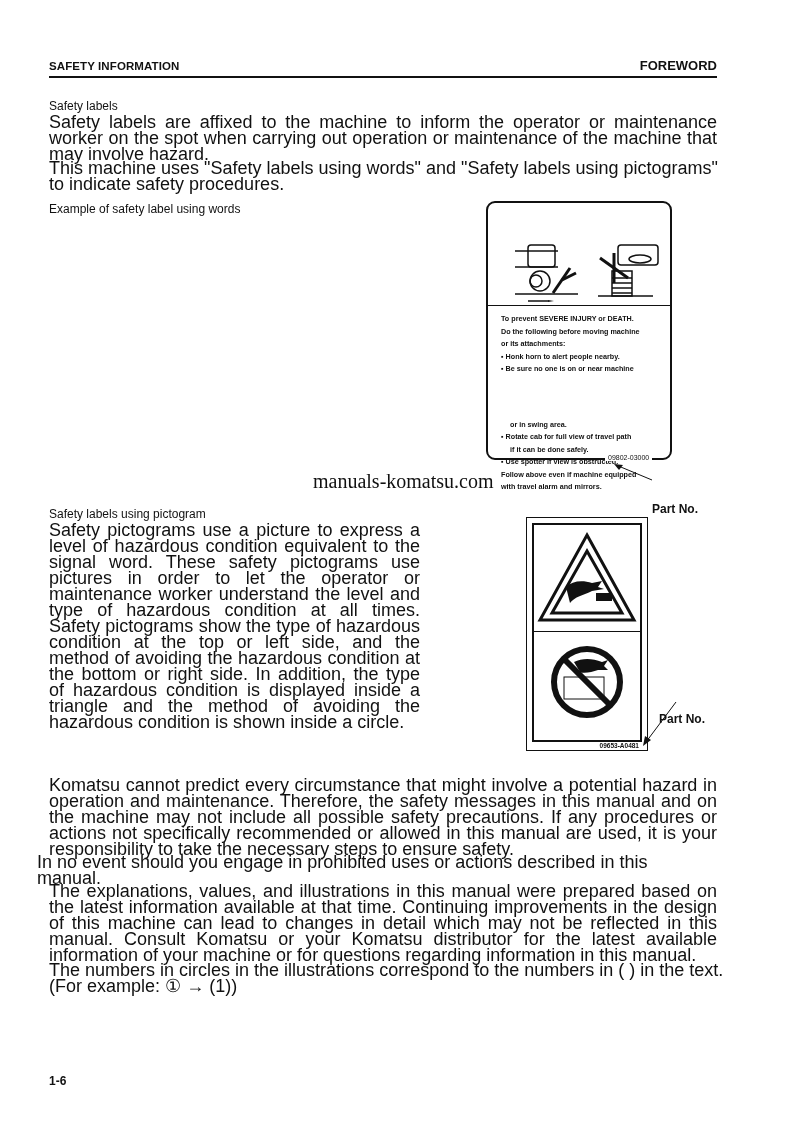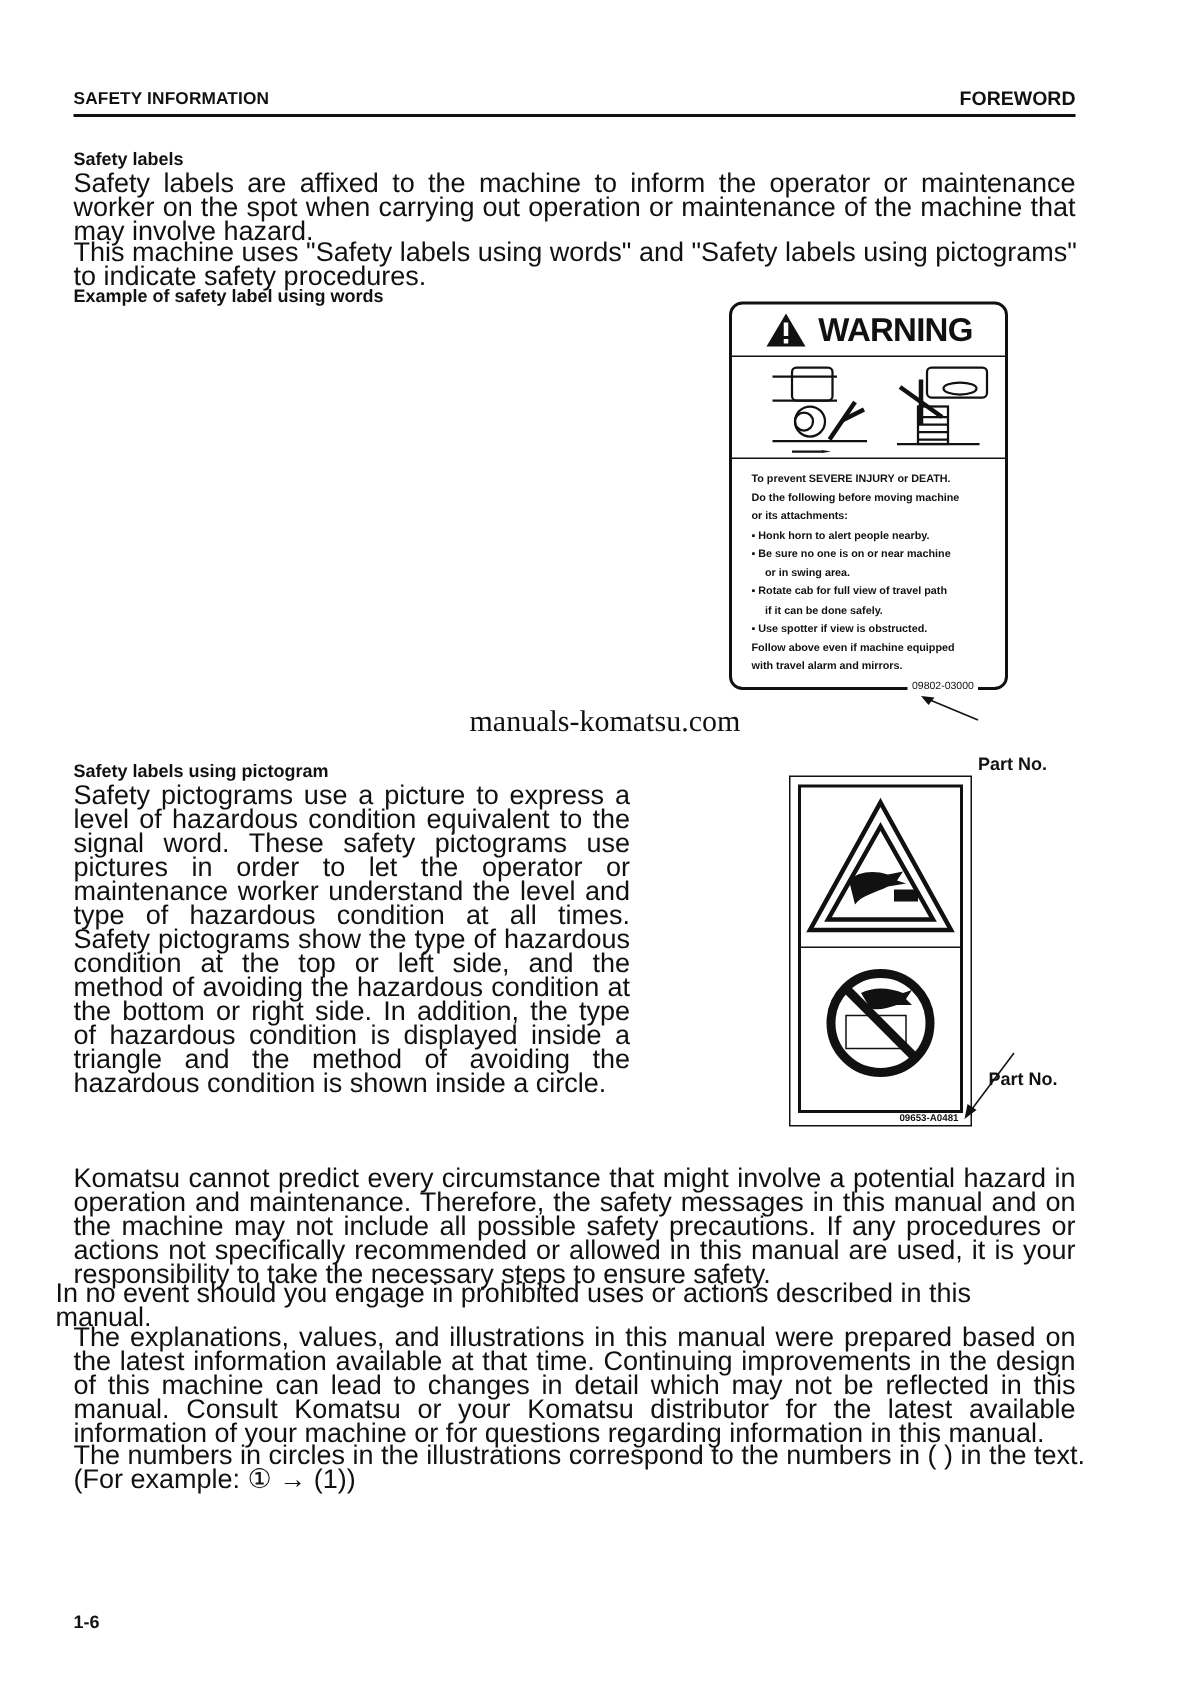--- a/index.html
+++ b/index.html
@@ -2,21 +2,21 @@
 <html><head>
   <meta charset="utf-8">
   <style>
     html, body { margin:0; padding:0; background:#fff; }
     body { width:793px; height:1123px; position:relative; overflow:hidden;
       font-family:"Liberation Sans", sans-serif; color:#111; }
     .abs { position:absolute; }
     .hdr-left { left:49px; top:60px; font-size:11.5px; font-weight:bold; letter-spacing:0.1px; }
     .hdr-right { right:76px; top:58px; font-size:13px; font-weight:bold; }
     .hdr-rule { left:49px; top:76px; width:668px; height:2px; background:#111; }
-    .h { font-weight:bold; font-size:12px; }
+    .h { font-weight:normal; font-size:12px; }
     .p { font-size:18px; line-height:16px; }
     .just { text-align:justify; }
     .watermark { left:313px; top:470px; font-size:20px; color:#111;font-family:Liberation Serif, serif; }
     .partno { font-size:12px; font-weight:bold;margin-top:28px; }
     .pageno { left:49px; top:1074px; font-size:12px; font-weight:bold; }
     .label-warning { left:486px; top:201px; width:182px; height:255px; border:2px solid #111; border-radius:9px; }
     .wl-head { position:absolute; left:0; top:0; right:0; height:34px; border-bottom:1.5px solid #111; display:flex; align-items:center; justify-content:center; gap:8px; }
     .wl-head span.word { font-size:22px; font-weight:bold; letter-spacing:-0.5px; }
     .wl-pics { position:absolute; left:0; right:0; top:35px; height:67px; border-bottom:1.5px solid #111; }
     .wl-text { position:absolute; left:13px; top:110px; font-size:7.2px; font-weight:bold; line-height:12.5px; }
@@ -26,31 +26,23 @@
 <body>
 
 <div class="abs hdr-left">SAFETY INFORMATION</div>
 <div class="abs hdr-right">FOREWORD</div>
 <div class="abs hdr-rule"></div>
 
 <div class="abs h" style="left:49px;top:99px;">Safety labels</div>
 <div class="abs p just" style="left:49px;top:114px;width:668px;">Safety labels are affixed to the machine to inform the operator or maintenance worker on the spot when carrying out operation or maintenance of the machine that may involve hazard.</div>
 <div class="abs p" style="left:49px;top:160px;width:680px;">This machine uses "Safety labels using words" and "Safety labels using pictograms" to indicate safety procedures.</div>
 
-<div class="abs h" style="left:49px;top:190px;">Example of safety label using words</div>
+<div class="abs h" style="left:49px;top:202px;">Example of safety label using words</div>
 
 <div class="abs label-warning">
-  <div class="wl-head">
-    <svg width="28" height="24" viewBox="0 0 28 24">
-      <polygon points="14,1 27,23 1,23" fill="#111"></polygon>
-      <rect x="12.5" y="7" width="3" height="9" fill="#fff"></rect>
-      <rect x="12.5" y="18" width="3" height="3" fill="#fff"></rect>
-    </svg>
-    <span class="word">WARNING</span>
-  </div>
   <div class="wl-pics">
     <svg width="182" height="67" viewBox="0 0 182 67" style="position:absolute;left:0;top:0;">
       <g fill="none" stroke="#111" stroke-width="1.5">
         <rect x="40" y="7" width="27" height="22" rx="3"></rect>
         <line x1="27" y1="13" x2="70" y2="13"></line>
         <line x1="27" y1="29" x2="70" y2="29"></line>
         <circle cx="52" cy="43" r="10"></circle>
         <circle cx="48" cy="43" r="6"></circle>
         <line x1="27" y1="56" x2="90" y2="56"></line>
         <line x1="40" y1="63" x2="60" y2="63"></line>
@@ -69,21 +61,21 @@
       </g>
       <polygon points="60,62 66,63 60,64" fill="#111"></polygon>
     </svg>
   </div>
   <div class="wl-text">
     <div>To prevent SEVERE INJURY or DEATH.</div>
     <div>Do the following before moving machine</div>
     <div>or its attachments:</div>
     <div>▪  Honk horn to alert people nearby.</div>
     <div>▪  Be sure no one is on or near machine</div>
-    <div style="padding-left:9px;">   or in swing area.</div>
+    <div style="padding-left:9px;margin-top:43px;">   or in swing area.</div>
     <div>▪  Rotate cab for full view of travel path</div>
     <div style="padding-left:9px;">   if it can be done safely.</div>
     <div>▪  Use spotter if view is obstructed.</div>
     <div>Follow above even if machine equipped</div>
     <div>with travel alarm and mirrors.</div>
   </div>
 </div>
 <div class="abs wl-pn" style="font-size:7px;">09802-03000</div>
 <svg class="abs" style="left:612px;top:462px;" width="45" height="22">
   <line x1="4" y1="3" x2="40" y2="18" stroke="#111" stroke-width="1"></line>

